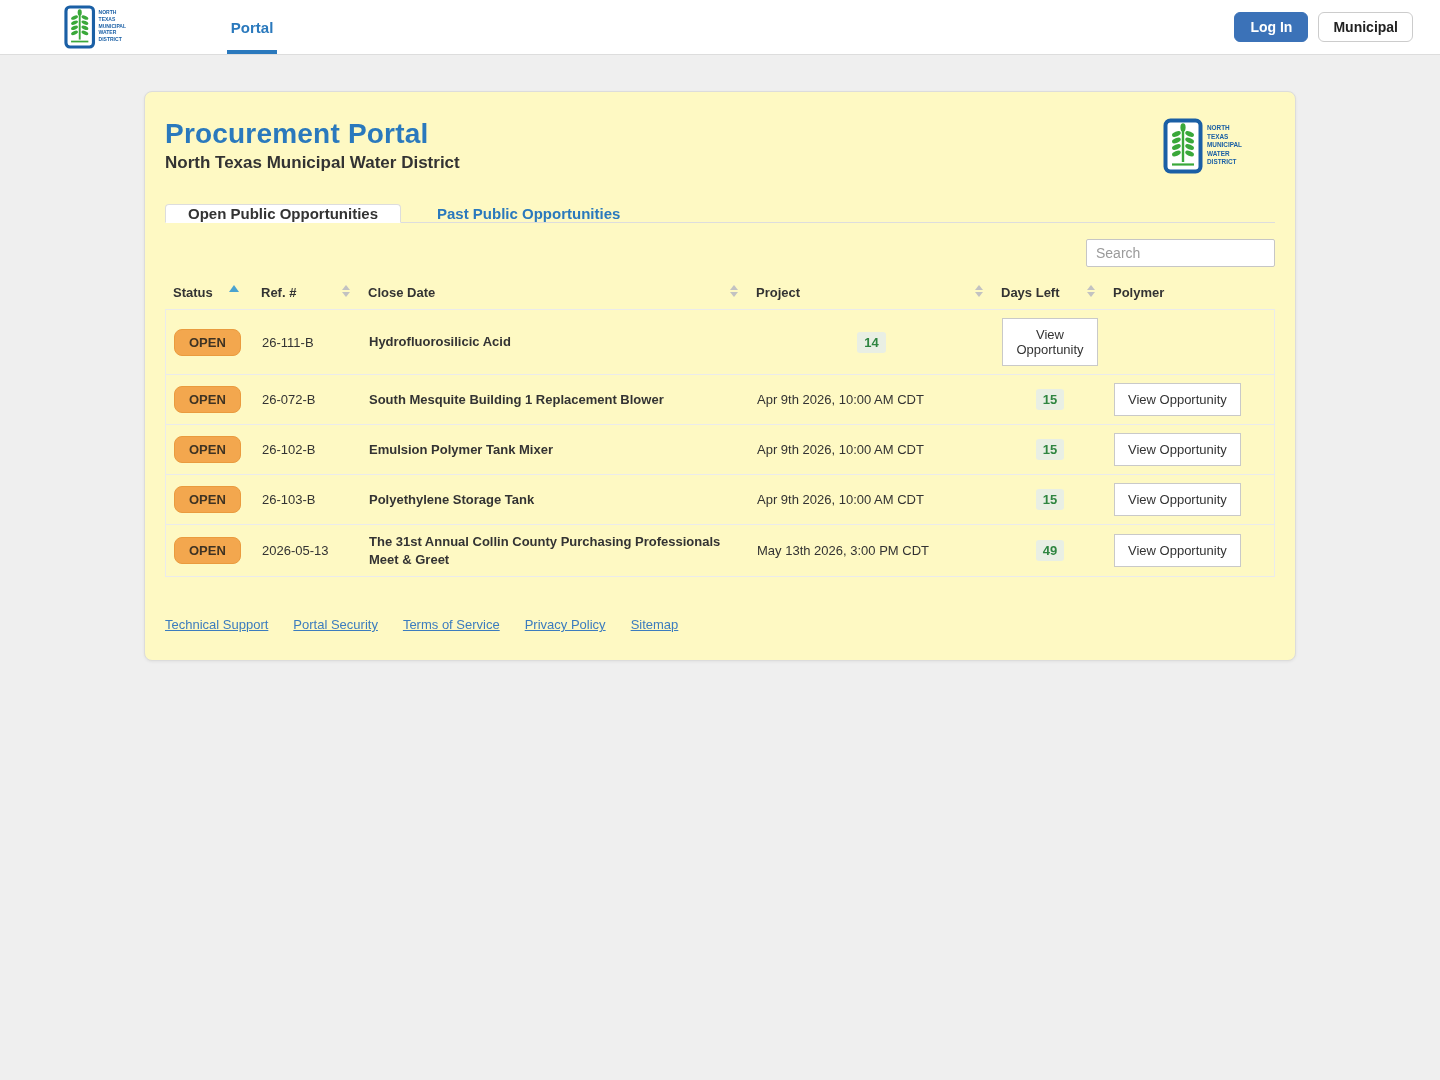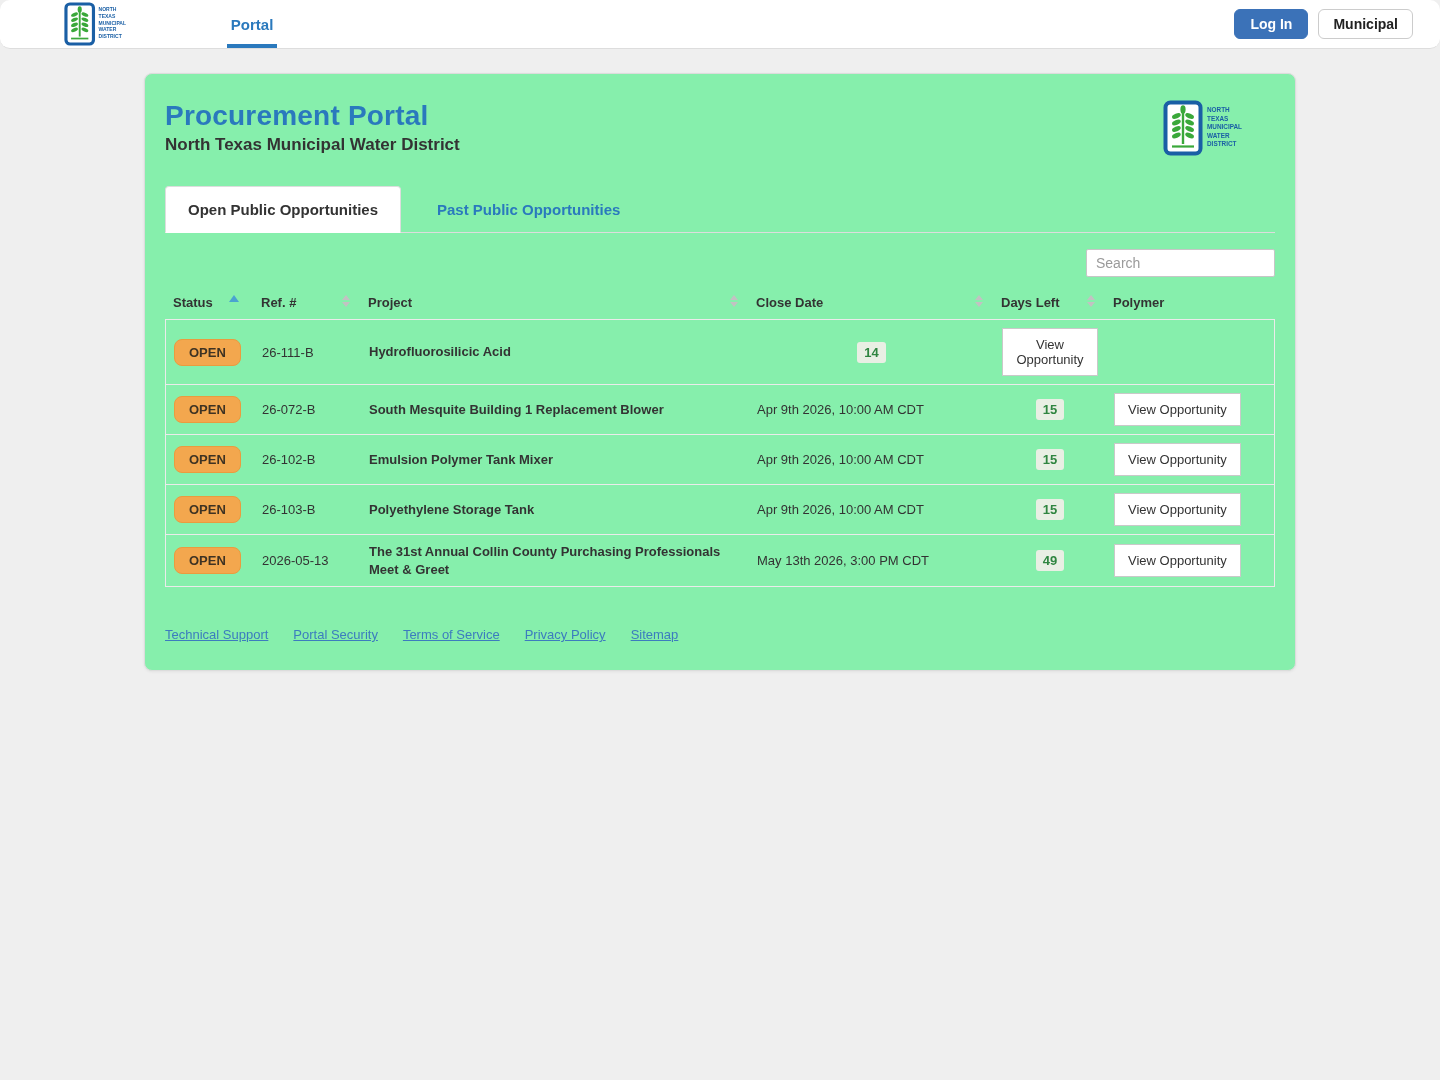--- a/index.html
+++ b/index.html
@@ -6,27 +6,26 @@
   html,body { width:1440px; height:1080px; }
   body {
     background:#efefef;
     font-family:"Liberation Sans", sans-serif;
     color:#333;
     overflow:hidden;
   }
 
   
   .navbar {
-    height:49px;
+    height:55px;
     background:#fff;
     border-bottom:1px solid #ddd;
     display:flex;
     align-items:center;
     position:relative;
-    border-radius:10px;
   }
   .brand { margin-left:64px; display:flex; align-items:center; height:44px; }
   .brand svg { height:44px; width:auto; display:block; }
   .nav-portal {
     margin-left:78px;
     height:100%;
     display:flex;
     align-items:center;
     position:relative;
     color:#2a79bd;
@@ -64,22 +63,22 @@
     padding:6px 14px;
     margin-left:10px;
     margin-right:27px;
     cursor:pointer;
     font-family:"Liberation Sans", sans-serif;
   }
 
   
   .card {
     width:1152px;
-    margin:24px auto 0;
-    background:#86efac;
+    margin:36px auto 0;
+    background:#fef9c3;
     border:1px solid #dcdcdc;
     border-radius:8px;
     box-shadow:0 1px 3px rgba(0,0,0,0.06);
     padding:26px 20px 24px;
     min-height:560px;
   }
   .card-header { display:flex; justify-content:space-between; align-items:flex-start; }
   .page-title { color:#2a79bd; font-size:28px; font-weight:bold; letter-spacing:0.2px; }
   .page-subtitle { color:#333; font-size:17px; font-weight:bold; margin-top:3px; }
   .card-logo svg { height:56px; width:auto; display:block; margin-right:4px; }
@@ -87,21 +86,21 @@
   
   .tabs {
     margin-top:30px;
     display:flex;
     border-bottom:1px solid #ddd;
     align-items:flex-end;
   }
   .tab {
     font-size:15px;
     font-weight:bold;
-    padding:14px 22px;
+    padding:0 22px;
     cursor:pointer;
   }
   .tab.active {
     color:#333;
     background:#fff;
     border:1px solid #ddd;
     border-bottom:1px solid #fff;
     border-radius:4px 4px 0 0;
     margin-bottom:-1px;
   }
@@ -280,28 +279,28 @@
       <span class="sort-asc-tri"></span>
     </div>
     <div class="th">
       <span>Ref. #</span>
       <span class="sort-both">
           <span class="up"></span>
           <span class="down"></span>
         </span>
     </div>
     <div class="th">
-      <span>Project</span>
+      <span>Close Date</span>
       <span class="sort-both">
           <span class="up"></span>
           <span class="down"></span>
         </span>
     </div>
     <div class="th">
-      <span>Close Date</span>
+      <span>Project</span>
       <span class="sort-both">
           <span class="up"></span>
           <span class="down"></span>
         </span>
     </div>
     <div class="th">
       <span>Days Left</span>
       <span class="sort-both">
           <span class="up"></span>
           <span class="down"></span>

